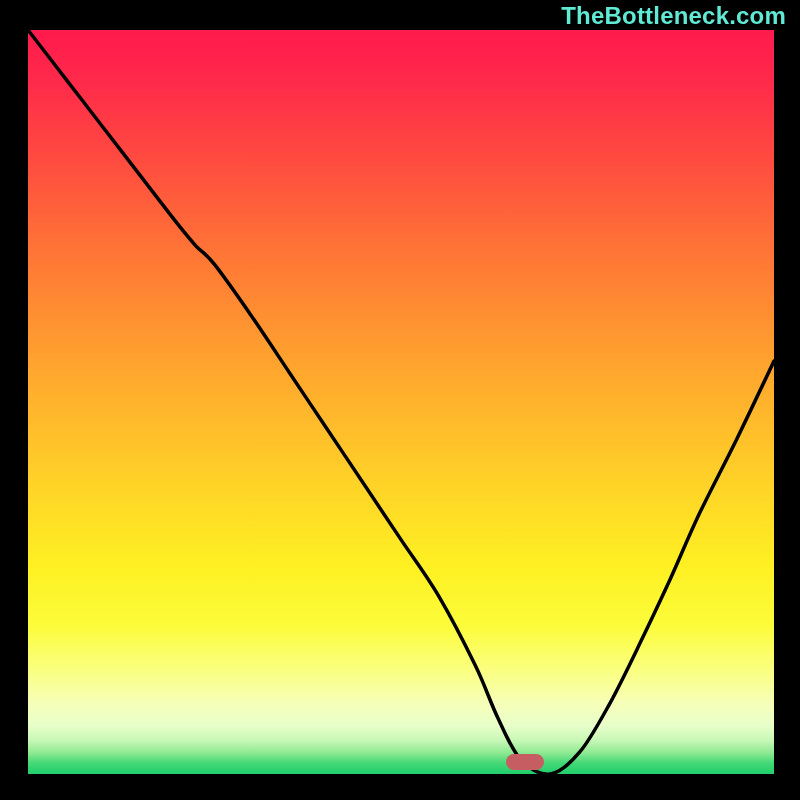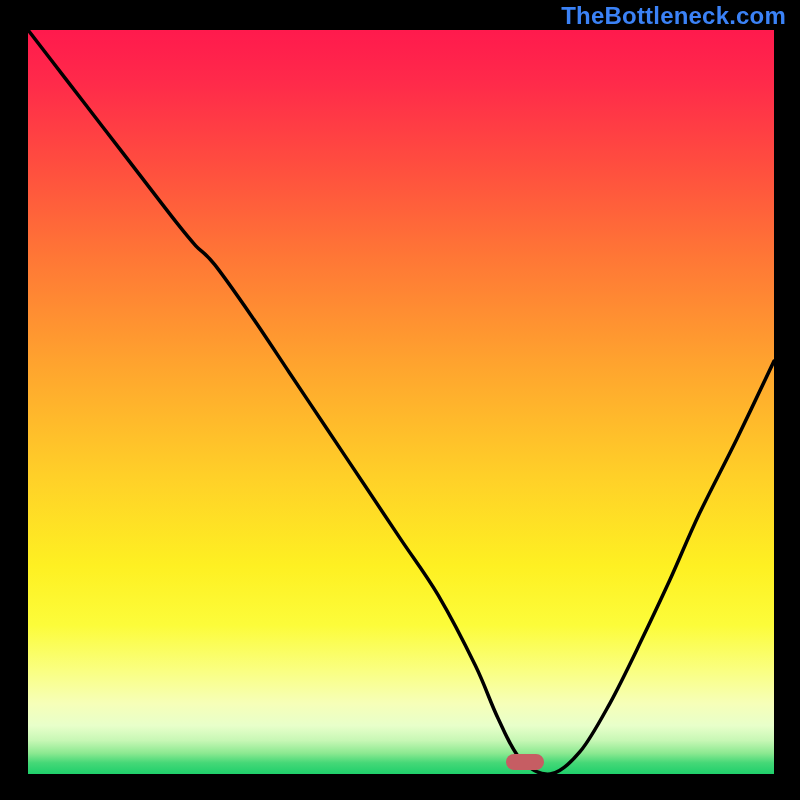--- a/index.html
+++ b/index.html
@@ -18,21 +18,21 @@
     height: 800px;
     background: #000;
   }
   .watermark {
     position: absolute;
     top: 2px;
     right: 14px;
     font-family: Arial, Helvetica, sans-serif;
     font-size: 24px;
     font-weight: 600;
-    color: #3b82f6;
+    color: #5eead4;
     letter-spacing: 0.2px;
     user-select: none;
   }
   .plot {
     position: absolute;
     left: 28px;
     top: 30px;
     width: 746px;
     height: 744px;
     overflow: hidden;

